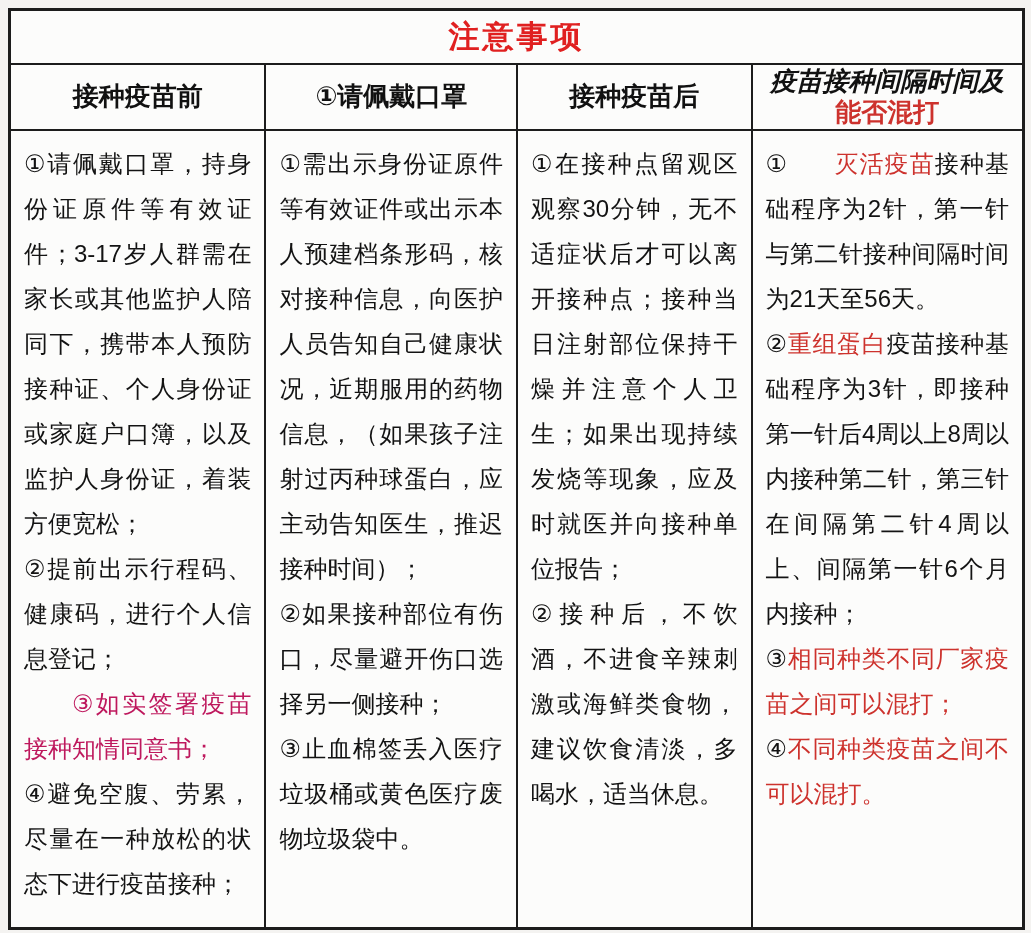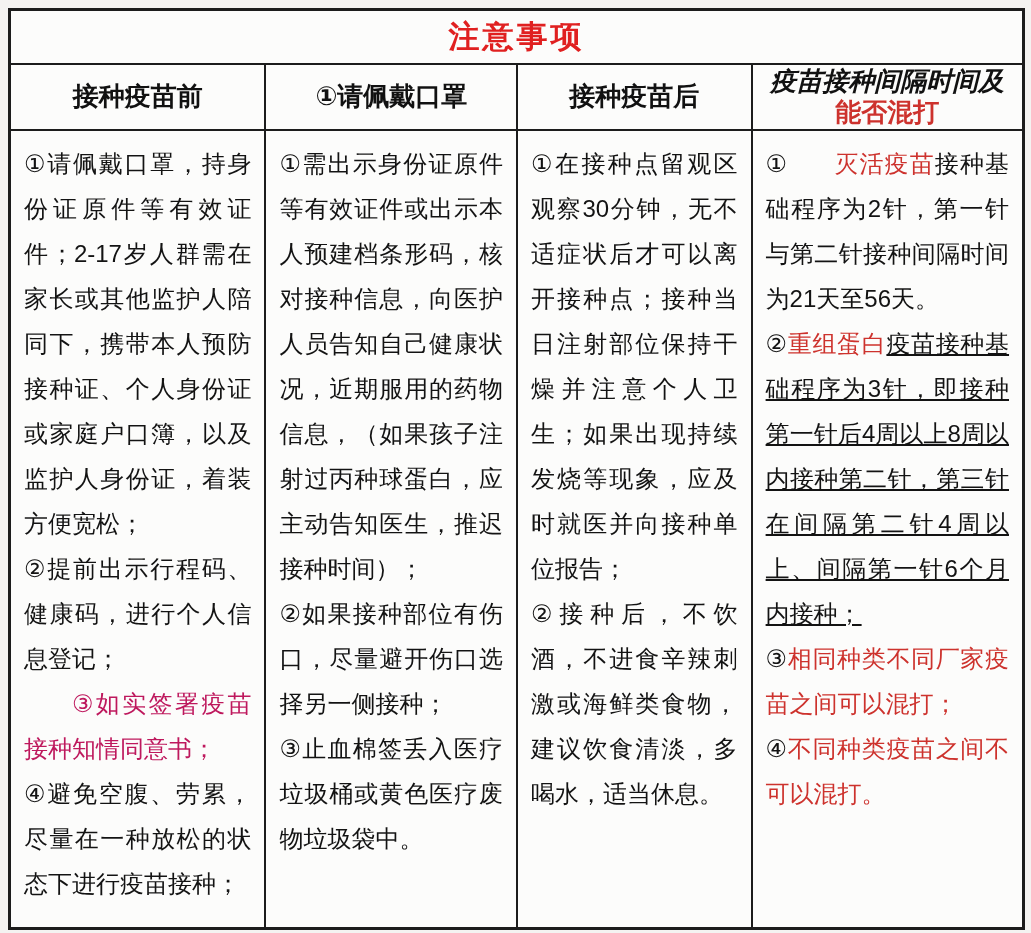--- a/index.html
+++ b/index.html
@@ -77,33 +77,33 @@
       <div class="hline" style="color: rgb(17, 17, 17);">①请佩戴口罩</div>
     </div>
     <div class="hcell">
       <div class="hline" style="color: rgb(17, 17, 17);">接种疫苗后</div>
     </div>
     <div class="hcell">
       <div class="hline" style="color: rgb(17, 17, 17); font-style: italic;">疫苗接种间隔时间及</div>
       <div class="hline" style="color: rgb(205, 50, 45);">能否混打</div>
     </div>
     <div class="bcell">
-      <p><span style="color: rgb(19, 19, 19);">①请佩戴口罩，持身份证原件等有效证件；2-17岁人群需在家长或其他监护人陪同下，携带本人预防接种证、个人身份证或家庭户口簿，以及监护人身份证，着装方便宽松；</span></p>
+      <p><span style="color: rgb(19, 19, 19);">①请佩戴口罩，持身份证原件等有效证件；3-17岁人群需在家长或其他监护人陪同下，携带本人预防接种证、个人身份证或家庭户口簿，以及监护人身份证，着装方便宽松；</span></p>
       <p><span style="color: rgb(19, 19, 19);">②提前出示行程码、健康码，进行个人信息登记；</span></p>
       <p><span style="color: #be185d; margin-left: 48px;">③如实签署疫苗接种知情同意书；</span></p>
       <p><span style="color: rgb(19, 19, 19);">④避免空腹、劳累，尽量在一种放松的状态下进行疫苗接种；</span></p>
     </div>
     <div class="bcell">
       <p><span style="color: rgb(19, 19, 19);">①需出示身份证原件等有效证件或出示本人预建档条形码，核对接种信息，向医护人员告知自己健康状况，近期服用的药物信息，（如果孩子注射过丙种球蛋白，应主动告知医生，推迟接种时间）；</span></p>
       <p><span style="color: rgb(19, 19, 19);">②如果接种部位有伤口，尽量避开伤口选择另一侧接种；</span></p>
       <p><span style="color: rgb(19, 19, 19);">③止血棉签丢入医疗垃圾桶或黄色医疗废物垃圾袋中。</span></p>
     </div>
     <div class="bcell">
       <p><span style="color: rgb(19, 19, 19);">①在接种点留观区观察30分钟，无不适症状后才可以离开接种点；接种当日注射部位保持干燥并注意个人卫生；如果出现持续发烧等现象，应及时就医并向接种单位报告；</span></p>
       <p><span style="color: rgb(19, 19, 19);">②接种后，不饮酒，不进食辛辣刺激或海鲜类食物，建议饮食清淡，多喝水，适当休息。</span></p>
     </div>
     <div class="bcell">
       <p><span style="color: rgb(19, 19, 19);">①</span><span style="color: rgb(205, 50, 45); margin-left: 46px;">灭活疫苗</span><span style="color: rgb(19, 19, 19);">接种基础程序为2针，第一针与第二针接种间隔时间为21天至56天。</span></p>
-      <p><span style="color: rgb(19, 19, 19);">②</span><span style="color: rgb(205, 50, 45);">重组蛋白</span><span style="color: rgb(19, 19, 19); text-decoration: underline;">疫苗接种基础程序为3针，即接种第一针后4周以上8周以内接种第二针，第三针在间隔第二针4周以上、间隔第一针6个月内接种；</span></p>
+      <p><span style="color: rgb(19, 19, 19);">②</span><span style="color: rgb(205, 50, 45);">重组蛋白</span><span style="color: rgb(19, 19, 19);">疫苗接种基础程序为3针，即接种第一针后4周以上8周以内接种第二针，第三针在间隔第二针4周以上、间隔第一针6个月内接种；</span></p>
       <p><span style="color: rgb(19, 19, 19);">③</span><span style="color: rgb(205, 50, 45);">相同种类不同厂家疫苗之间可以混打；</span></p>
       <p><span style="color: rgb(19, 19, 19);">④</span><span style="color: rgb(205, 50, 45);">不同种类疫苗之间不可以混打。</span></p>
     </div>
   </div>
 
 </body></html>

